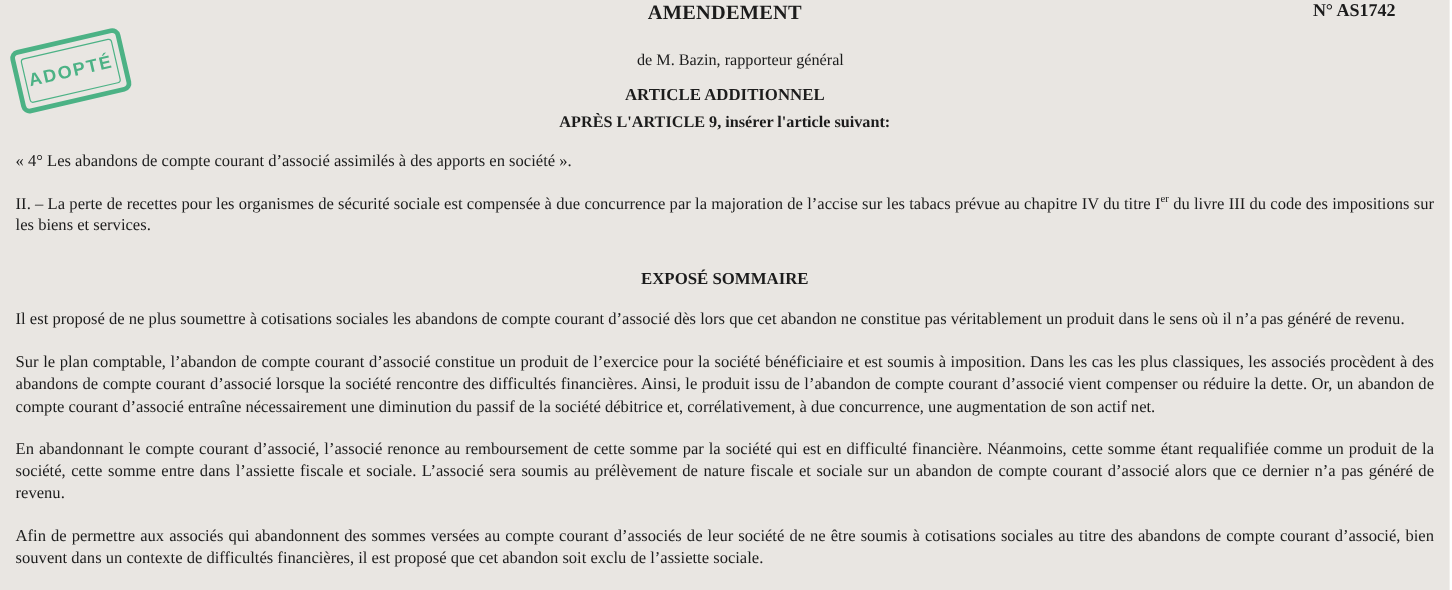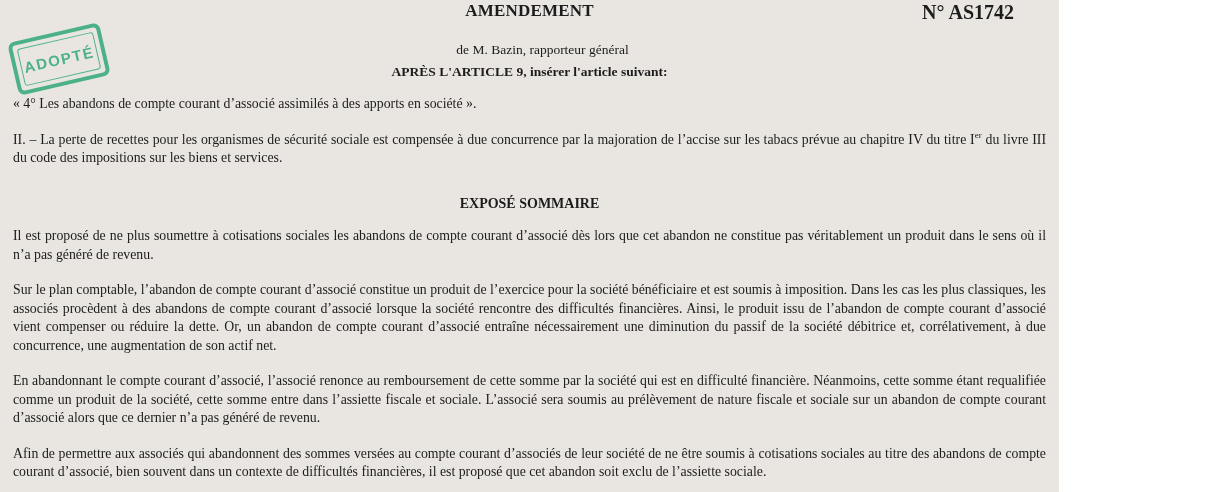--- a/index.html
+++ b/index.html
@@ -1,41 +1,41 @@
 <!DOCTYPE html>
 <html lang="fr"><head>
 <meta charset="utf-8">
 <style>
   html, body {
     margin: 0;
     padding: 0;
   }
   .page {
     position: relative;
-    width: 1059px;
+    width: 1208px;
     height: 492px;
     background: #e9e6e2;
     font-family: "Liberation Serif", serif;
     color: #1c1c1c;
     overflow: hidden;
     box-sizing: border-box;
   }
   .doc-title {
     text-align: center;
     font-weight: bold;
     font-size: 17px;
     margin-top: 1px;
     letter-spacing: 0.2px;
   }
   .doc-number {
     position: absolute;
     top: 1px;
     right: 45px;
     font-weight: bold;
-    font-size: 20px;
+    font-size: 15px;
   }
   .stamp {
     position: absolute;
     left: 12px;
     top: 32px;
     width: 86px;
     height: 46px;
     border: 4px solid #3fae7e;
     border-radius: 7px;
     transform: rotate(-13deg);
@@ -108,20 +108,21 @@
   <div class="doc-number">N° AS1742</div>
 
   <div class="stamp">
     <div class="stamp-inner">
       <span class="stamp-text">ADOPTÉ</span>
     </div>
   </div>
 
   <div class="author-line">de M. Bazin, rapporteur général</div>
 
+  <div class="article-heading">ARTICLE ADDITIONNEL</div>
 
   <div class="article-sub">APRÈS L'ARTICLE 9, insérer l'article suivant:</div>
 
   <div class="body-text">
 
 
     <p class="para">« 4° Les abandons de compte courant d’associé assimilés à des apports en société ».</p>
 
     <p class="para"><span>II. – La perte de recettes pour les organismes de sécurité sociale est compensée à due concurrence par la majoration de l’accise sur les tabacs prévue au chapitre IV du titre I</span><sup>er</sup><span> du livre III du code des impositions sur les biens et services.</span></p>
 

